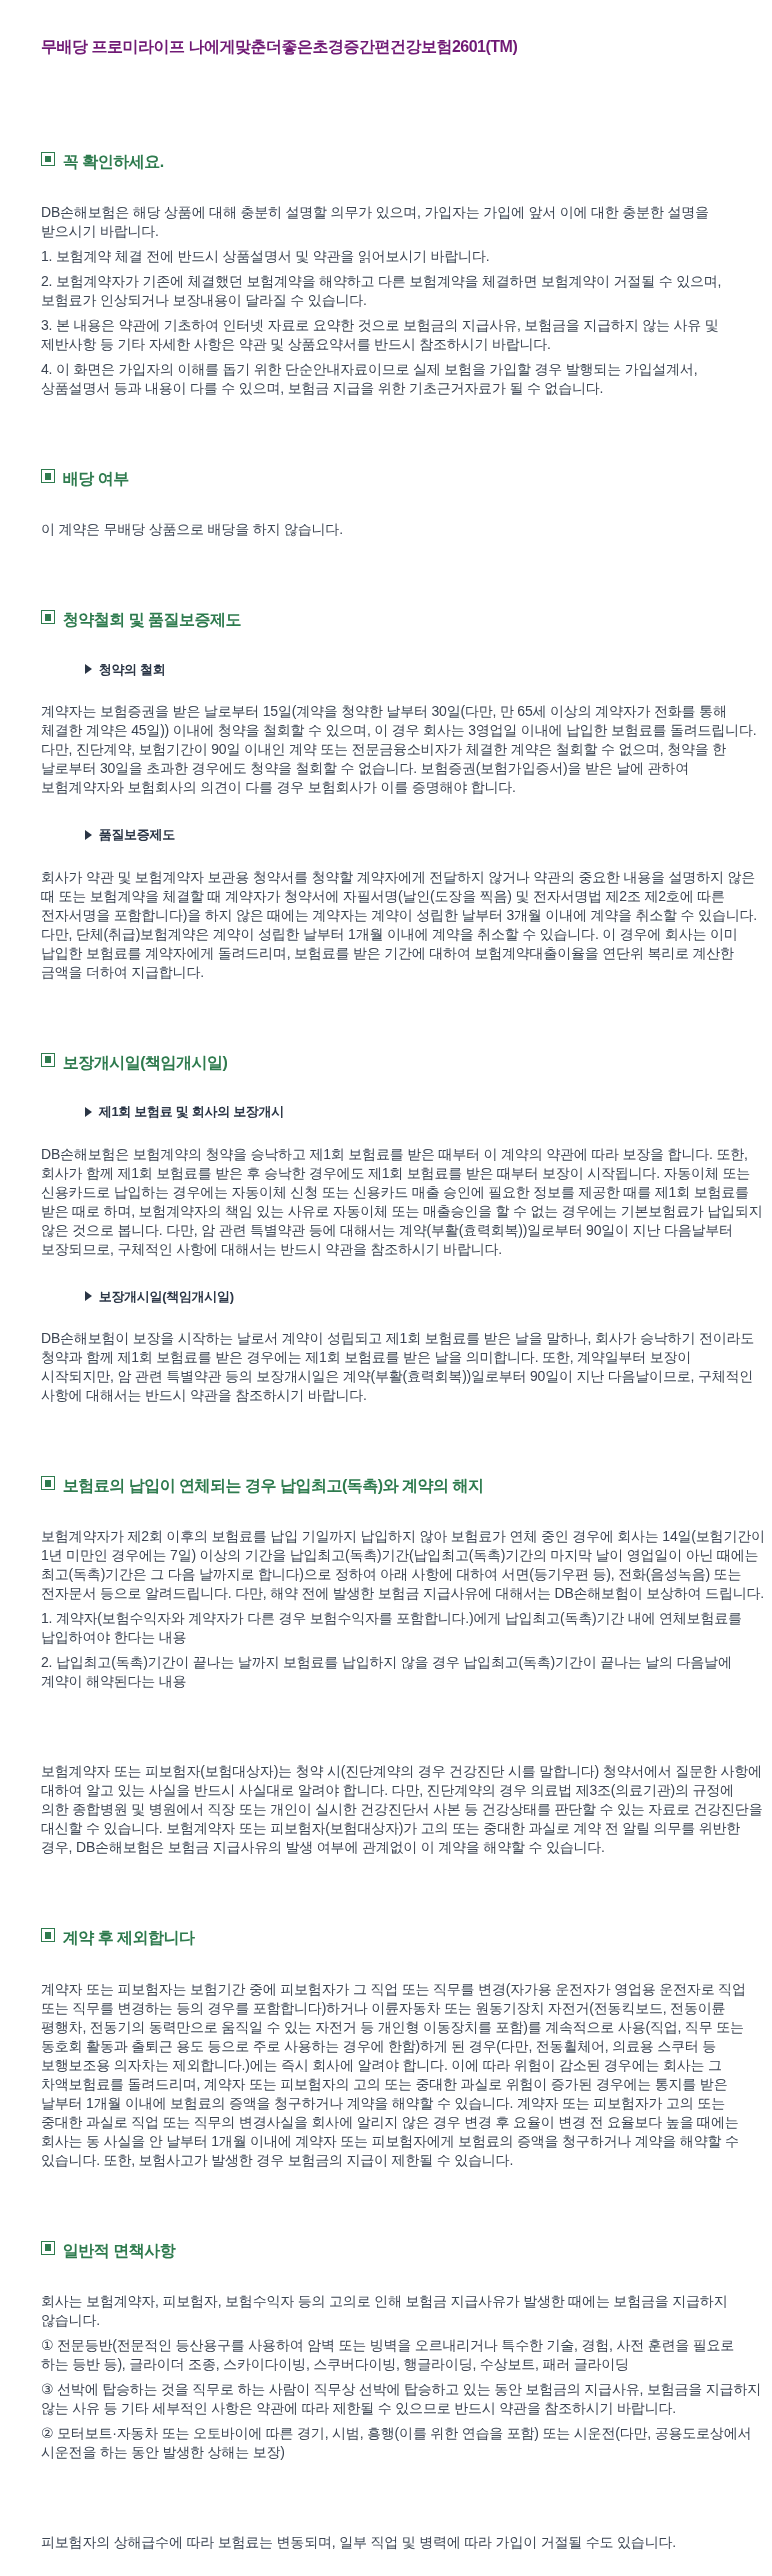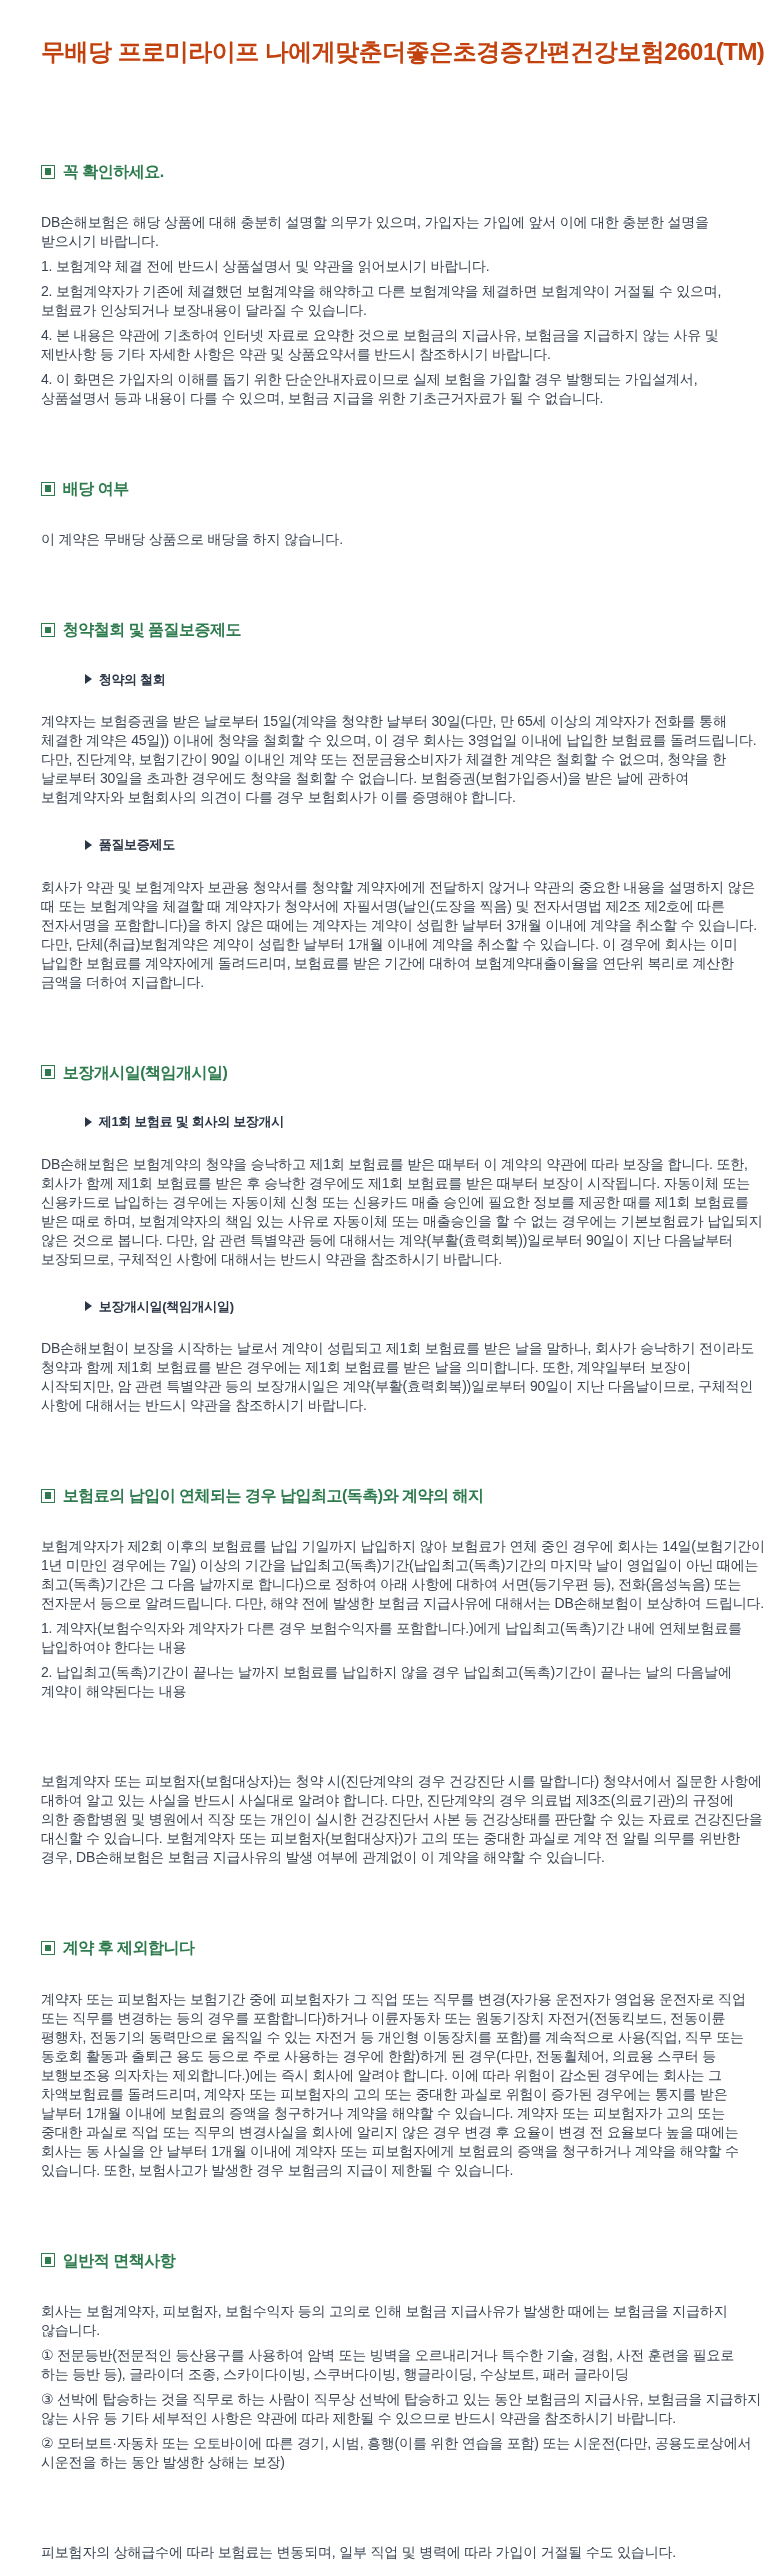--- a/index.html
+++ b/index.html
@@ -11,30 +11,30 @@
     width: 773px;
     font-family: "Liberation Sans", "DejaVu Sans", sans-serif;
     -webkit-font-smoothing: antialiased;
   }
   .page {
     padding: 0 8.2px 118px 41px;
     box-sizing: border-box;
   }
   .h1title {
     margin: 37px 0 95px 0;
-    font-size: 24px;
+    font-size: 16px;
     font-weight: 800;
     letter-spacing: -0.5px;
-    color: #c2410c;
+    color: #701a75;
     line-height: 1.25;
   }
   .sec { margin-top: 71px; }
   .sec-title {
     display: flex;
-    align-items: center;
+    align-items: flex-start;
     gap: 7.7px;
     margin: 0 0 32px 0;
     font-size: 16px;
     font-weight: 800;
     letter-spacing: -0.5px;
     color: #2e7b4e;
     line-height: 1.2;
   }
   .sq {
     flex: none;
@@ -89,21 +89,21 @@
   <h1 class="h1title">무배당 프로미라이프 나에게맞춘더좋은초경증간편건강보험2601(TM)</h1>
 
   <section class="sec">
     <h2 class="sec-title">
       <span class="sq"></span>
       <span>꼭 확인하세요.</span>
     </h2>
     <p class="body">DB손해보험은 해당 상품에 대해 충분히 설명할 의무가 있으며, 가입자는 가입에 앞서 이에 대한 충분한 설명을 받으시기 바랍니다.</p>
     <p class="body">1. 보험계약 체결 전에 반드시 상품설명서 및 약관을 읽어보시기 바랍니다.</p>
     <p class="body">2. 보험계약자가 기존에 체결했던 보험계약을 해약하고 다른 보험계약을 체결하면 보험계약이 거절될 수 있으며, 보험료가 인상되거나 보장내용이 달라질 수 있습니다.</p>
-    <p class="body">4. 본 내용은 약관에 기초하여 인터넷 자료로 요약한 것으로 보험금의 지급사유, 보험금을 지급하지 않는 사유 및 제반사항 등 기타 자세한 사항은 약관 및 상품요약서를 반드시 참조하시기 바랍니다.</p>
+    <p class="body">3. 본 내용은 약관에 기초하여 인터넷 자료로 요약한 것으로 보험금의 지급사유, 보험금을 지급하지 않는 사유 및 제반사항 등 기타 자세한 사항은 약관 및 상품요약서를 반드시 참조하시기 바랍니다.</p>
     <p class="body">4. 이 화면은 가입자의 이해를 돕기 위한 단순안내자료이므로 실제 보험을 가입할 경우 발행되는 가입설계서, 상품설명서 등과 내용이 다를 수 있으며, 보험금 지급을 위한 기초근거자료가 될 수 없습니다.</p>
   </section>
 
   <section class="sec">
     <h2 class="sec-title">
       <span class="sq"></span>
       <span>배당 여부</span>
     </h2>
     <p class="body">이 계약은 무배당 상품으로 배당을 하지 않습니다.</p>
   </section>

